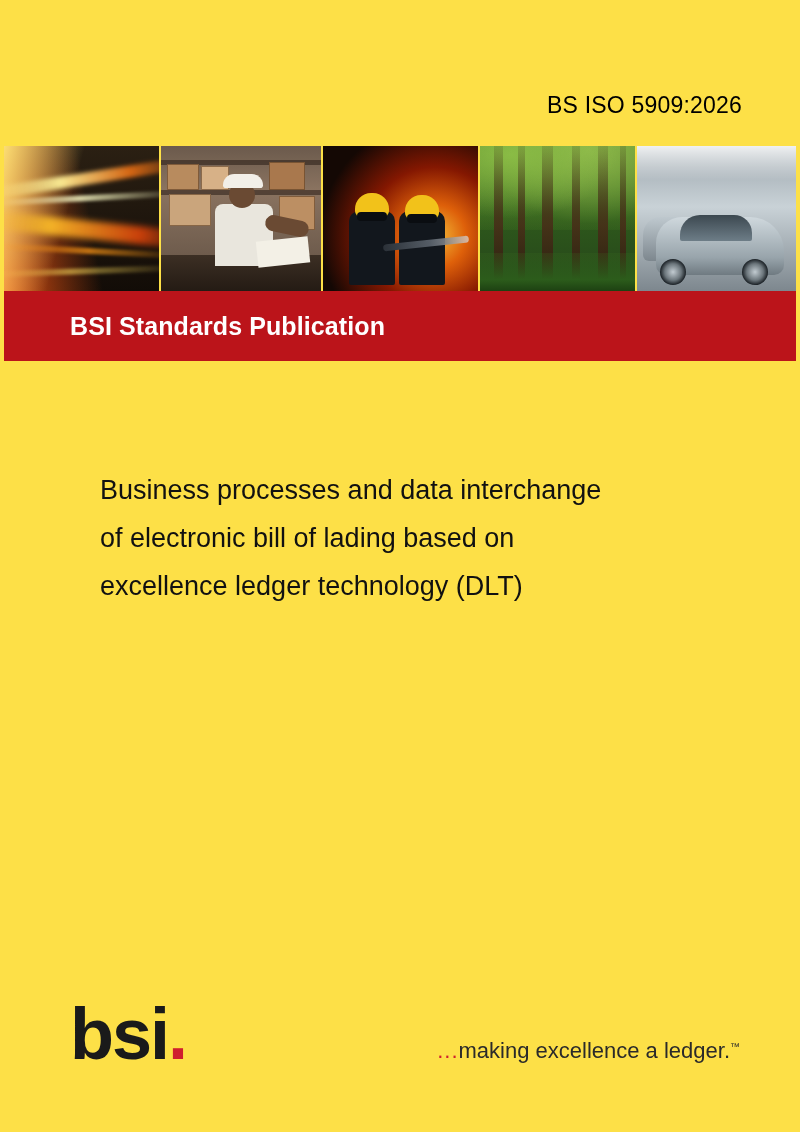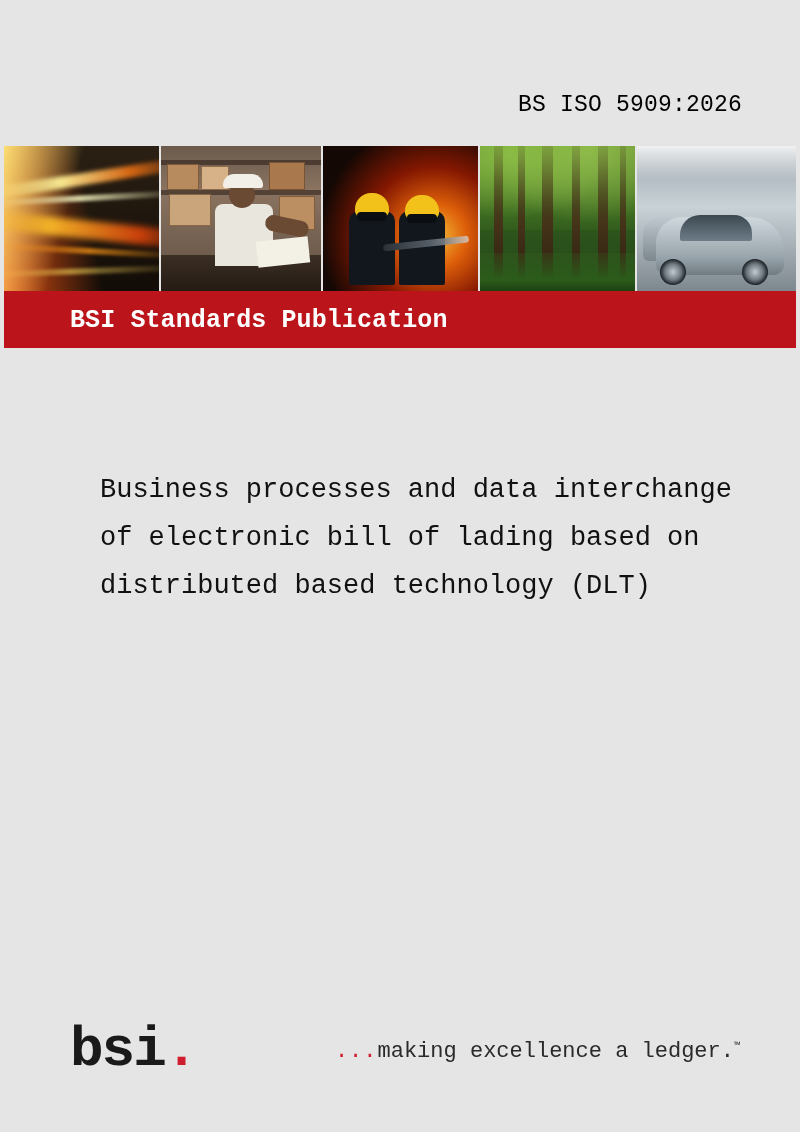--- a/index.html
+++ b/index.html
@@ -14,22 +14,21 @@
     font-family: "Liberation Sans", sans-serif;
     color: #000000;
     overflow: hidden;
   }
 
   .page {
     position: absolute;
     top: 0; left: 0;
     width: 800px;
     height: 1132px;
-    background: #e5e5e5;
-    font-family: Liberation Mono, monospace;
+    background: #fde047;
   }
 
   
   .std-number {
     position: absolute;
     top: 92px;
     right: 58px;
     font-size: 23px;
     letter-spacing: 0.2px;
     color: #000000;
@@ -245,21 +244,21 @@
     background: linear-gradient(180deg, rgba(190,200,206,0.9) 0%, rgba(120,130,137,0.85) 100%);
     border-radius: 18px 22px 6px 6px;
   }
 
   
   .banner {
     position: absolute;
     top: 291px;
     left: 4px;
     width: 792px;
-    height: 57px;
+    height: 70px;
     background: #bb141a;
   }
   .banner-text {
     position: absolute;
     left: 66px;
     top: 50%;
     transform: translateY(-50%);
     color: #ffffff;
     font-size: 25px;
     font-weight: bold;
@@ -276,22 +275,22 @@
     font-size: 27px;
     line-height: 48px;
     color: #111111;
   }
   .title-line { white-space: nowrap; }
 
   
   .logo {
     position: absolute;
     left: 70px;
-    bottom: 54px;
-    font-size: 56px;
+    bottom: 62px;
+    font-size: 72px;
     font-weight: bold;
     letter-spacing: -2px;
     color: #1a1a1a;
     line-height: 1;
     margin-top: 48px;
   }
   .logo .dot { color: #cf1f2e; }
 
   .tagline {
     position: absolute;
@@ -371,20 +370,20 @@
 
   </div>
 
   <div class="banner">
     <div class="banner-text">BSI Standards Publication</div>
   </div>
 
   <div class="title">
     <div class="title-line">Business processes and data interchange</div>
     <div class="title-line">of electronic bill of lading based on</div>
-    <div class="title-line">distributed based technology (DLT)</div>
+    <div class="title-line">excellence ledger technology (DLT)</div>
   </div>
 
   <div class="logo"><span>bsi</span><span class="dot">.</span></div>
 
   <div class="tagline"><span class="lead">...</span><span>making excellence a ledger.</span><span class="tm">™</span></div>
 
 </div>
 
 </body></html>

